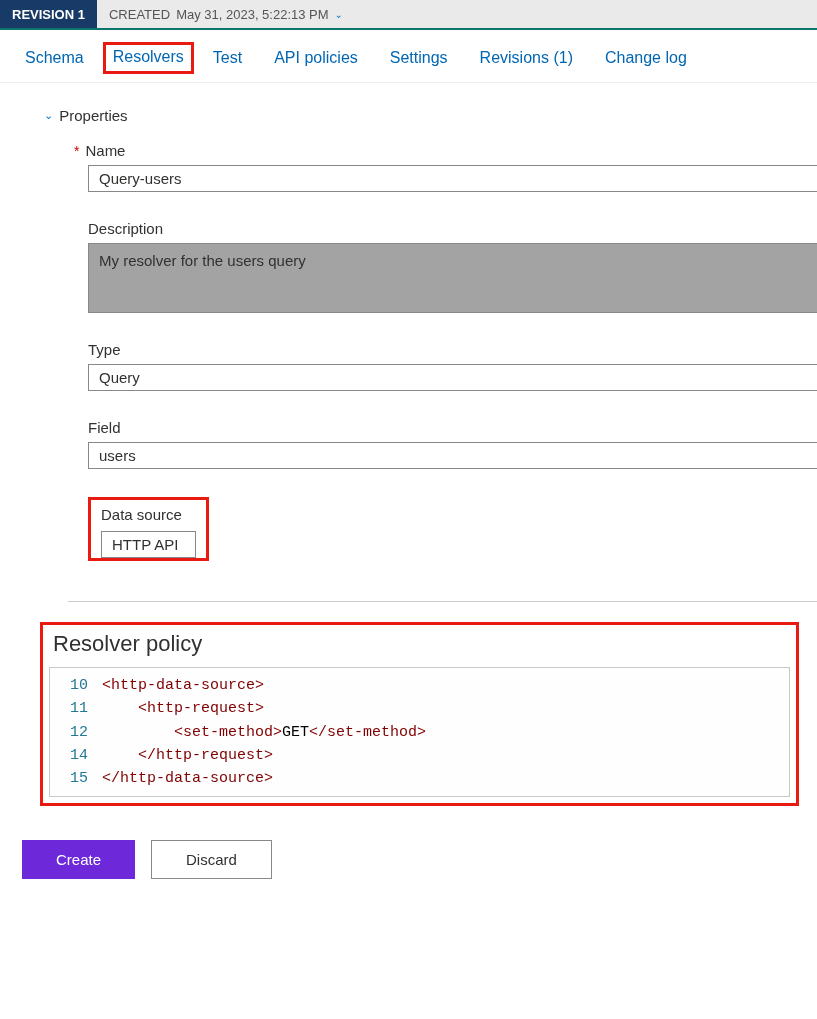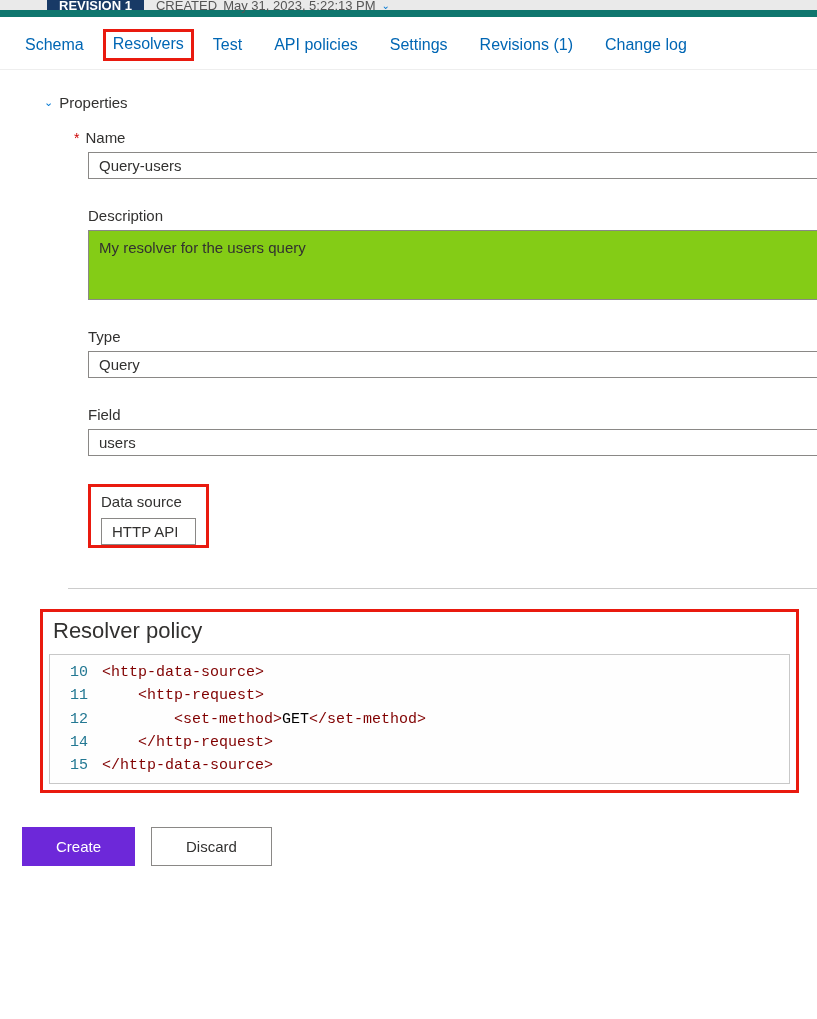--- a/index.html
+++ b/index.html
@@ -7,23 +7,22 @@
       font-family: 'Segoe UI', -apple-system, sans-serif;
       font-size: 14px;
       color: #323130;
       background: #fff;
       width: 817px;
     }
     .revision-bar {
       display: flex;
       align-items: center;
       background: #eaeaea;
-      height: 17px;
-      border-bottom: 7px solid #0f766e;
-      padding-left: 47px;
+      height: 30px;
+      border-bottom: 2px solid #0f766e;
     }
     .revision-badge {
       background: #183a66;
       color: #fff;
       font-weight: 600;
       padding: 0 12px;
       height: 100%;
       display: flex;
       align-items: center;
       font-size: 13px;
@@ -95,21 +94,21 @@
       align-items: center;
       background: #fff;
     }
     .textarea-box {
       border: 1px solid #8a8886;
       border-right: none;
       padding: 8px 10px;
       font-size: 15px;
       color: #323130;
       min-height: 70px;
-      background: #84cc16;
+      background: #a3a3a3;
     }
     .ds-box {
       border: 3px solid #e91a0f;
       display: inline-block;
       padding: 6px 10px 0 10px;
       margin-left: 66px;
       margin-bottom: 0;
     }
     .ds-box .label { margin-bottom: 8px; display:block; }
     .ds-box .input-box {

